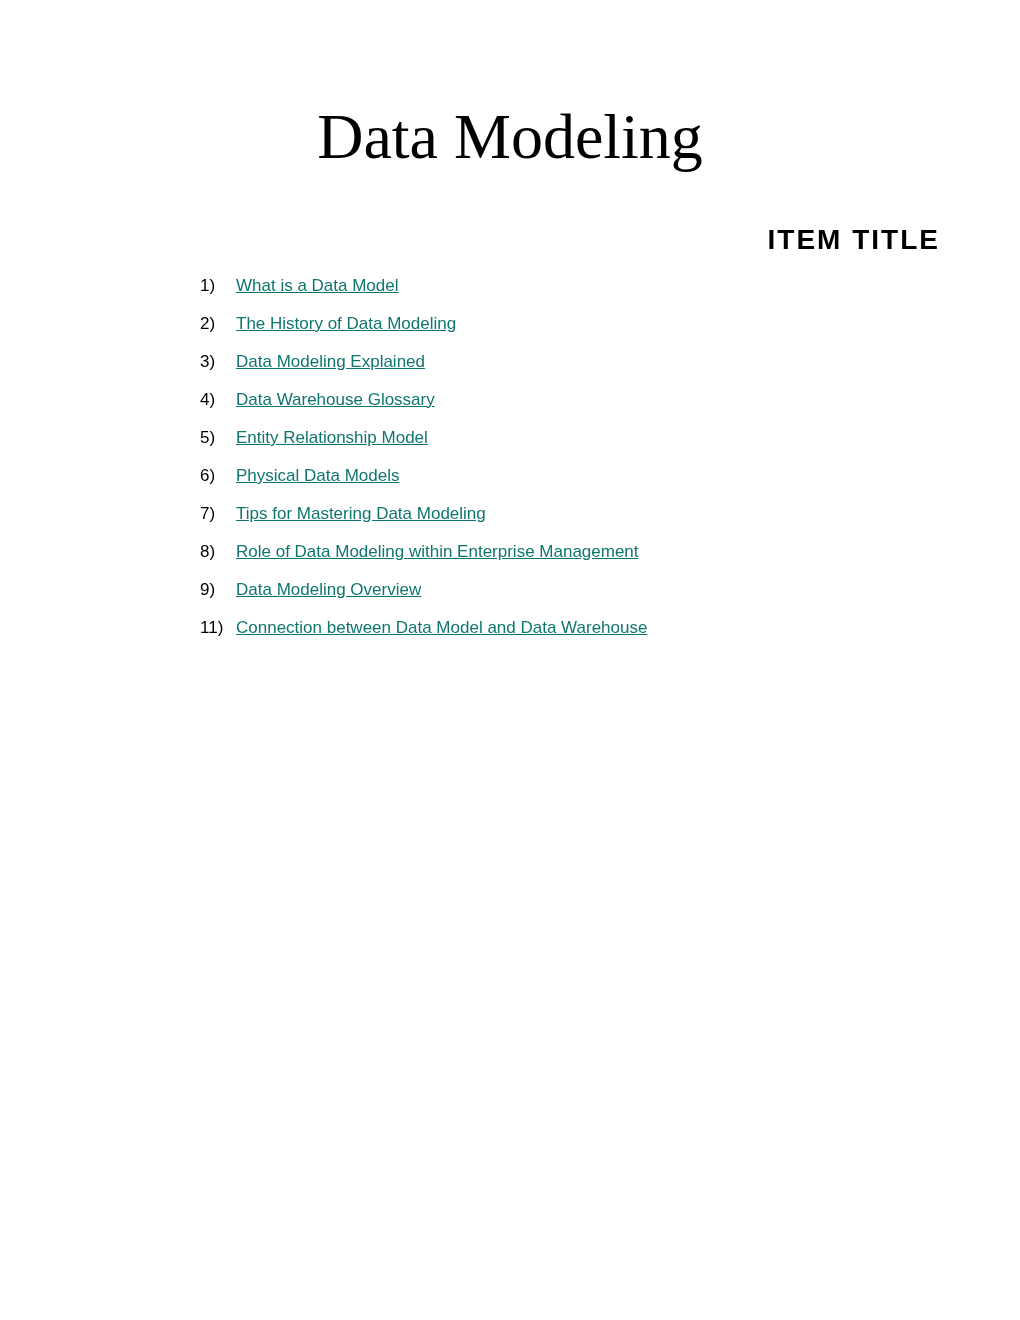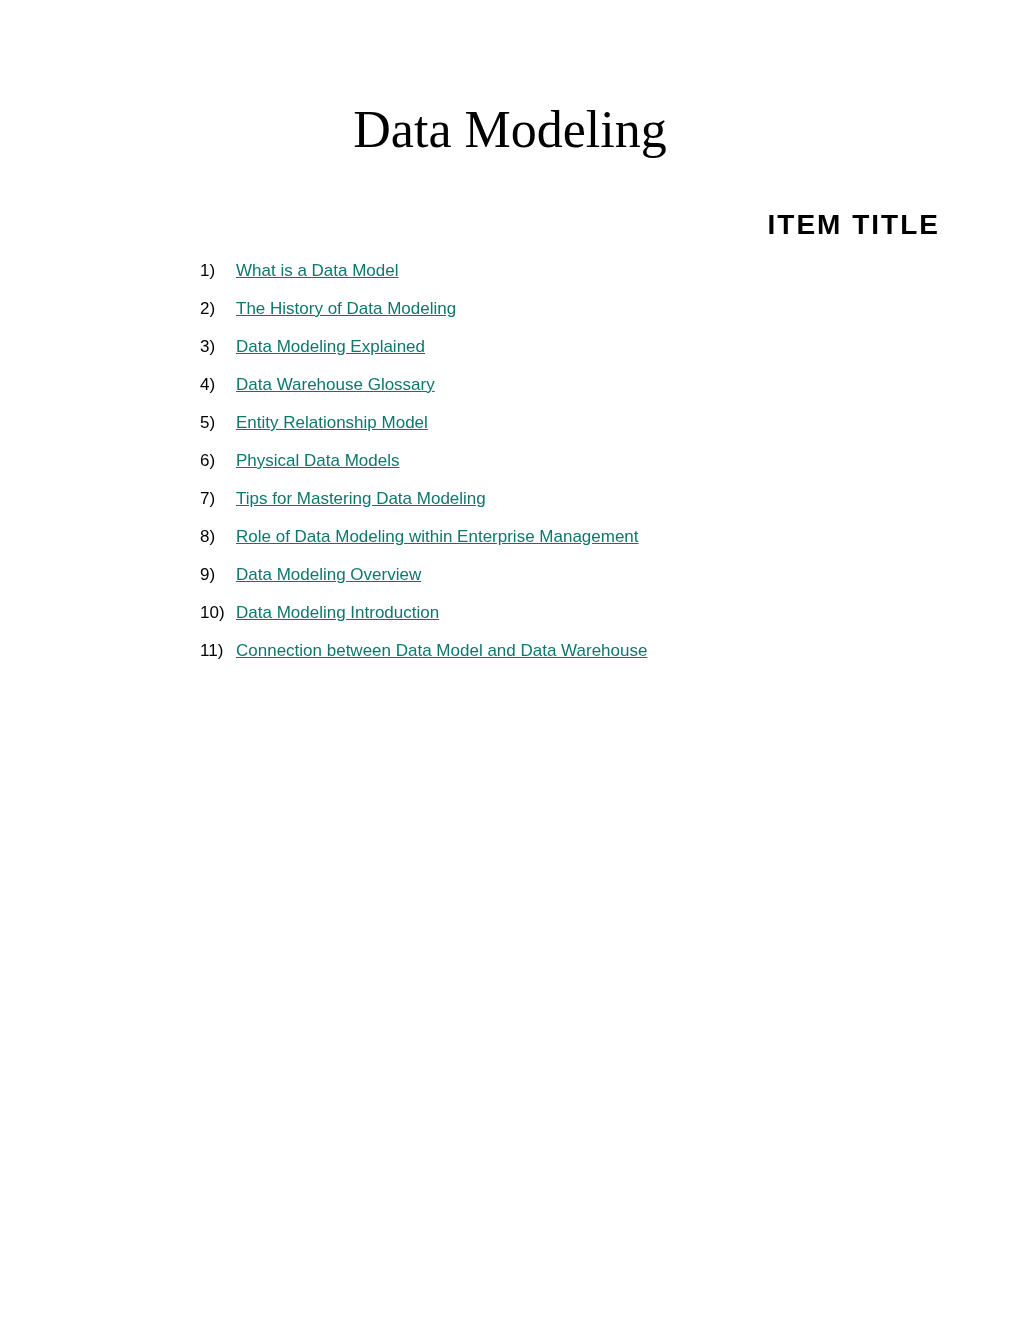--- a/index.html
+++ b/index.html
@@ -12,21 +12,21 @@
       background-color: #ffffff;
       font-family: Arial, sans-serif;
       width: 1020px;
       min-height: 1320px;
       padding: 60px 80px;
       color: #000000;
     }
 
     .page-title {
       text-align: center;
-      font-size: 52px;
+      font-size: 64px;
       font-weight: normal;
       font-family: Georgia, serif;
       margin-bottom: 50px;
       margin-top: 40px;
     }
 
     .section-title {
       text-align: right;
       font-size: 28px;
       font-weight: bold;
@@ -98,20 +98,16 @@
     </li>
     <li>
       <span class="item-number">8)</span>
       <a href="#">Role of Data Modeling within Enterprise Management </a>
     </li>
     <li>
       <span class="item-number">9)</span>
       <a href="#">Data Modeling Overview </a>
     </li>
     <li>
-      <span class="item-number">10)</span>
-      <a href="#">Data Modeling Introduction </a>
-    </li>
-    <li>
       <span class="item-number">11)</span>
       <a href="#">Connection between Data Model and Data Warehouse </a>
     </li>
   </ol>
 
 </body></html>

